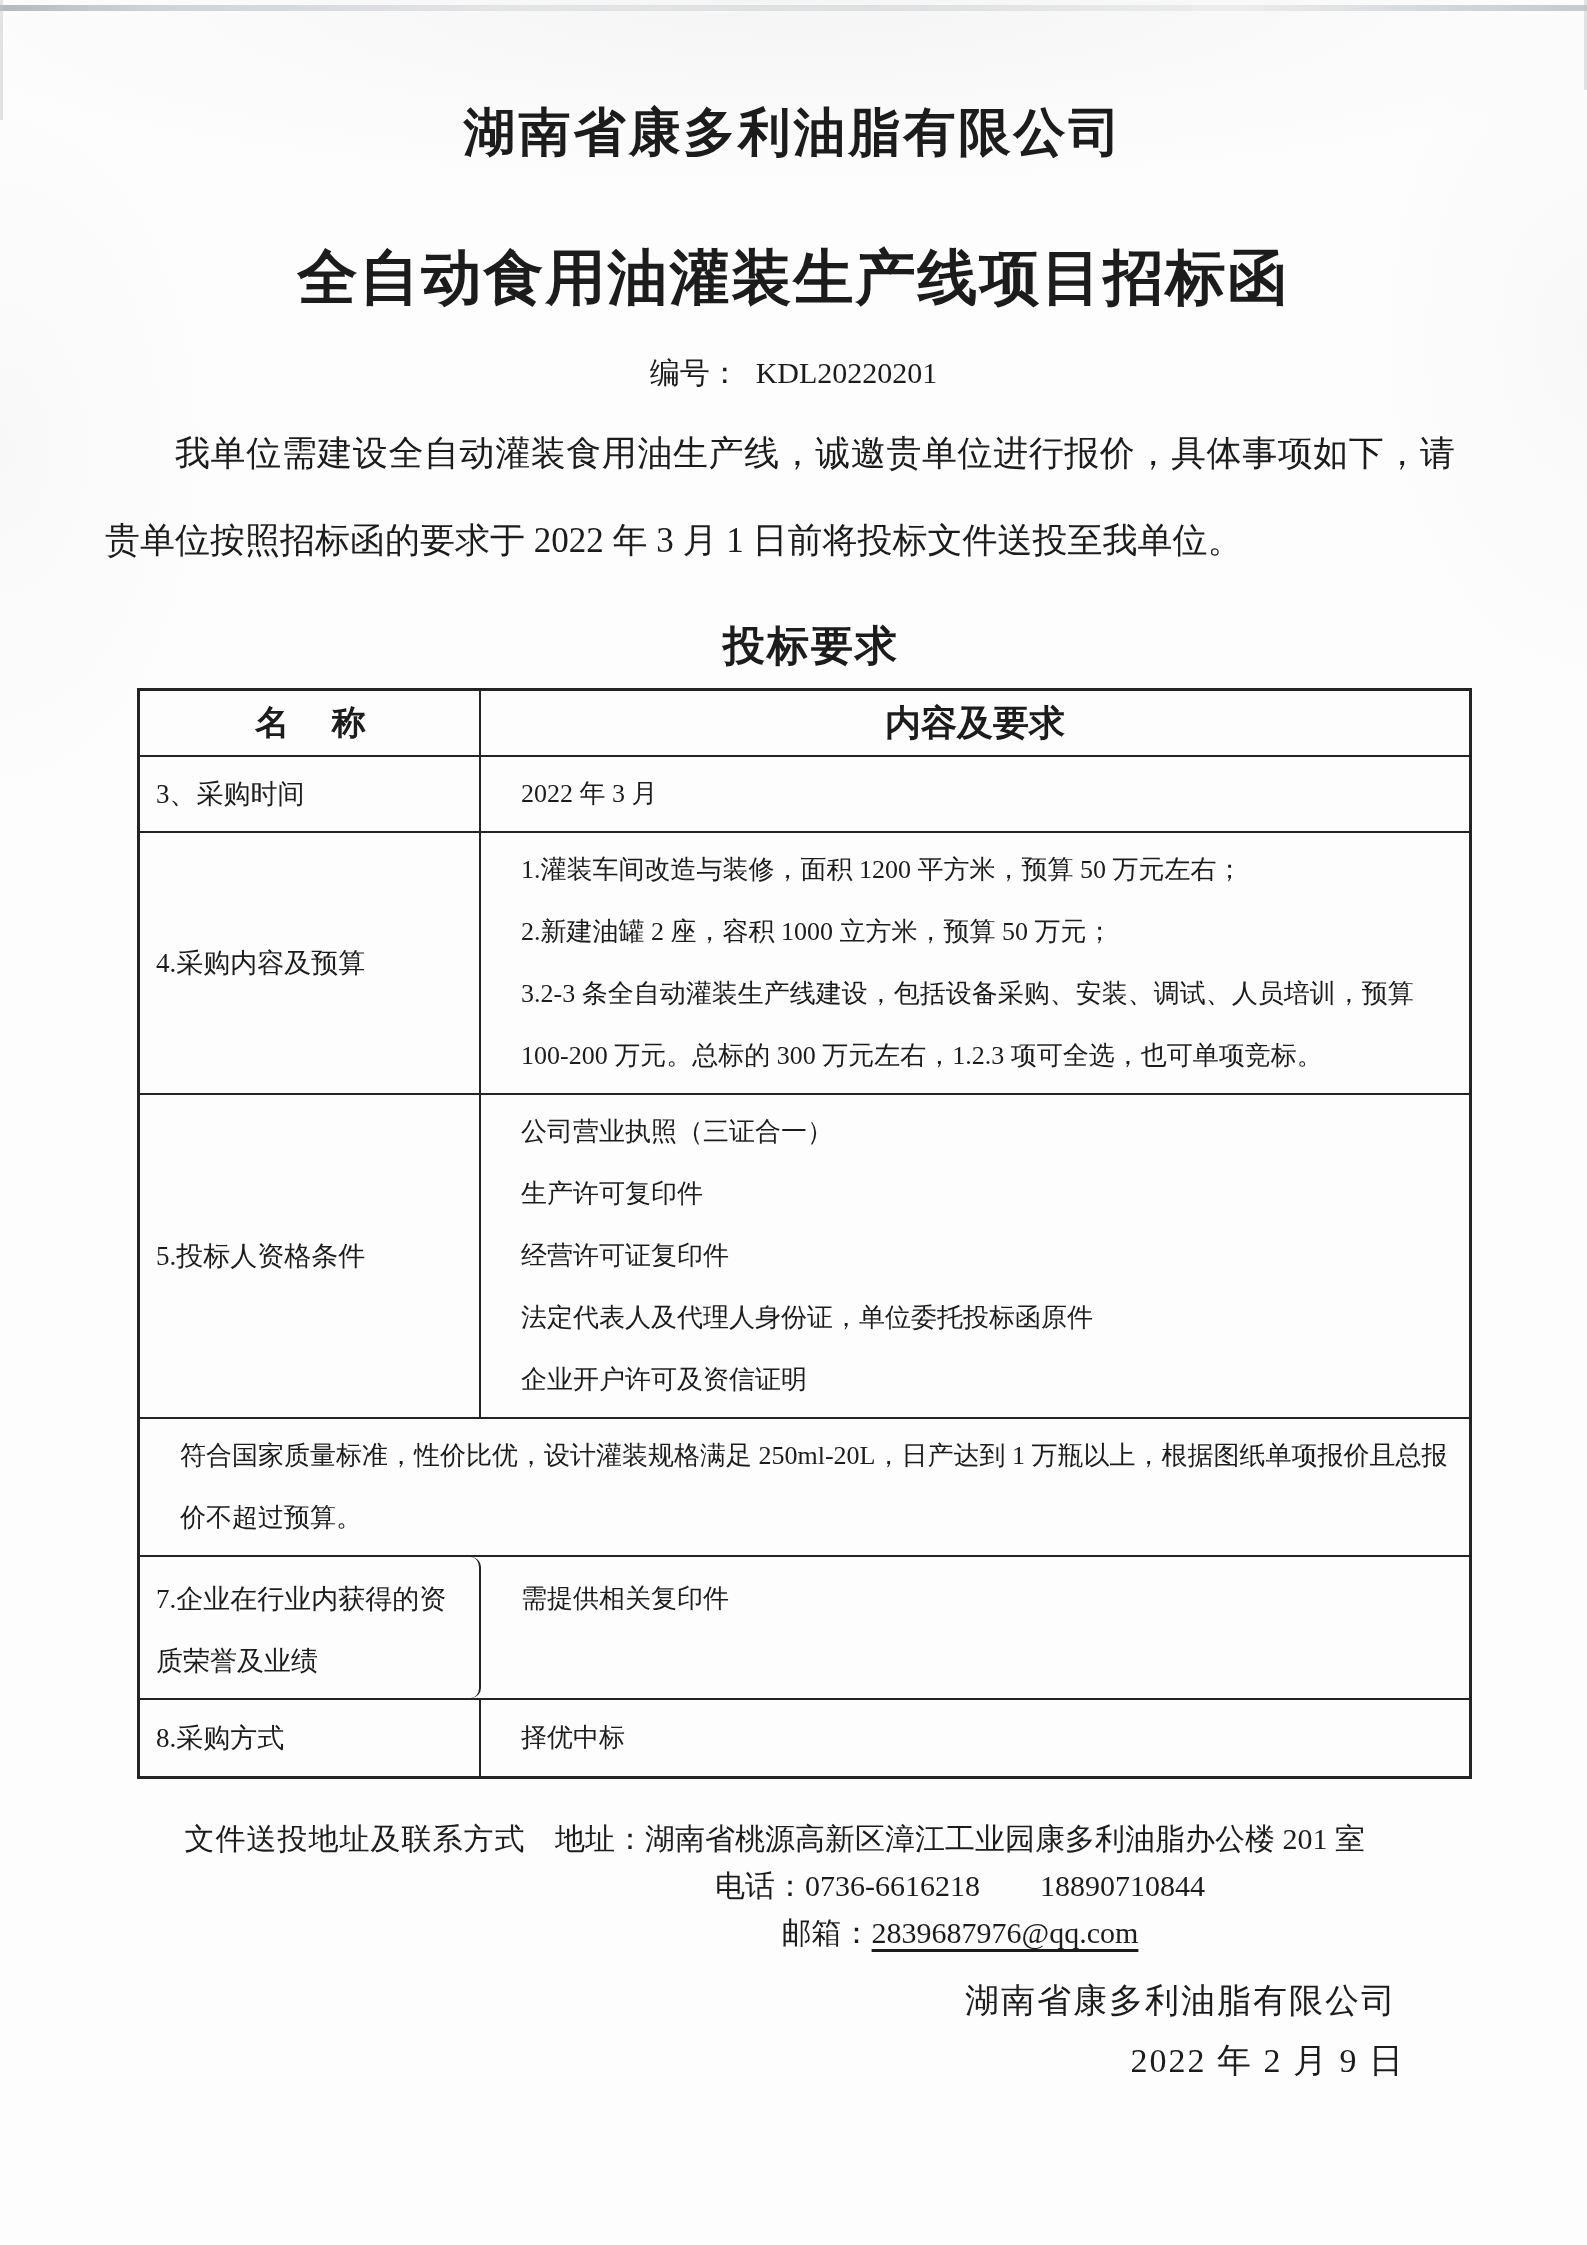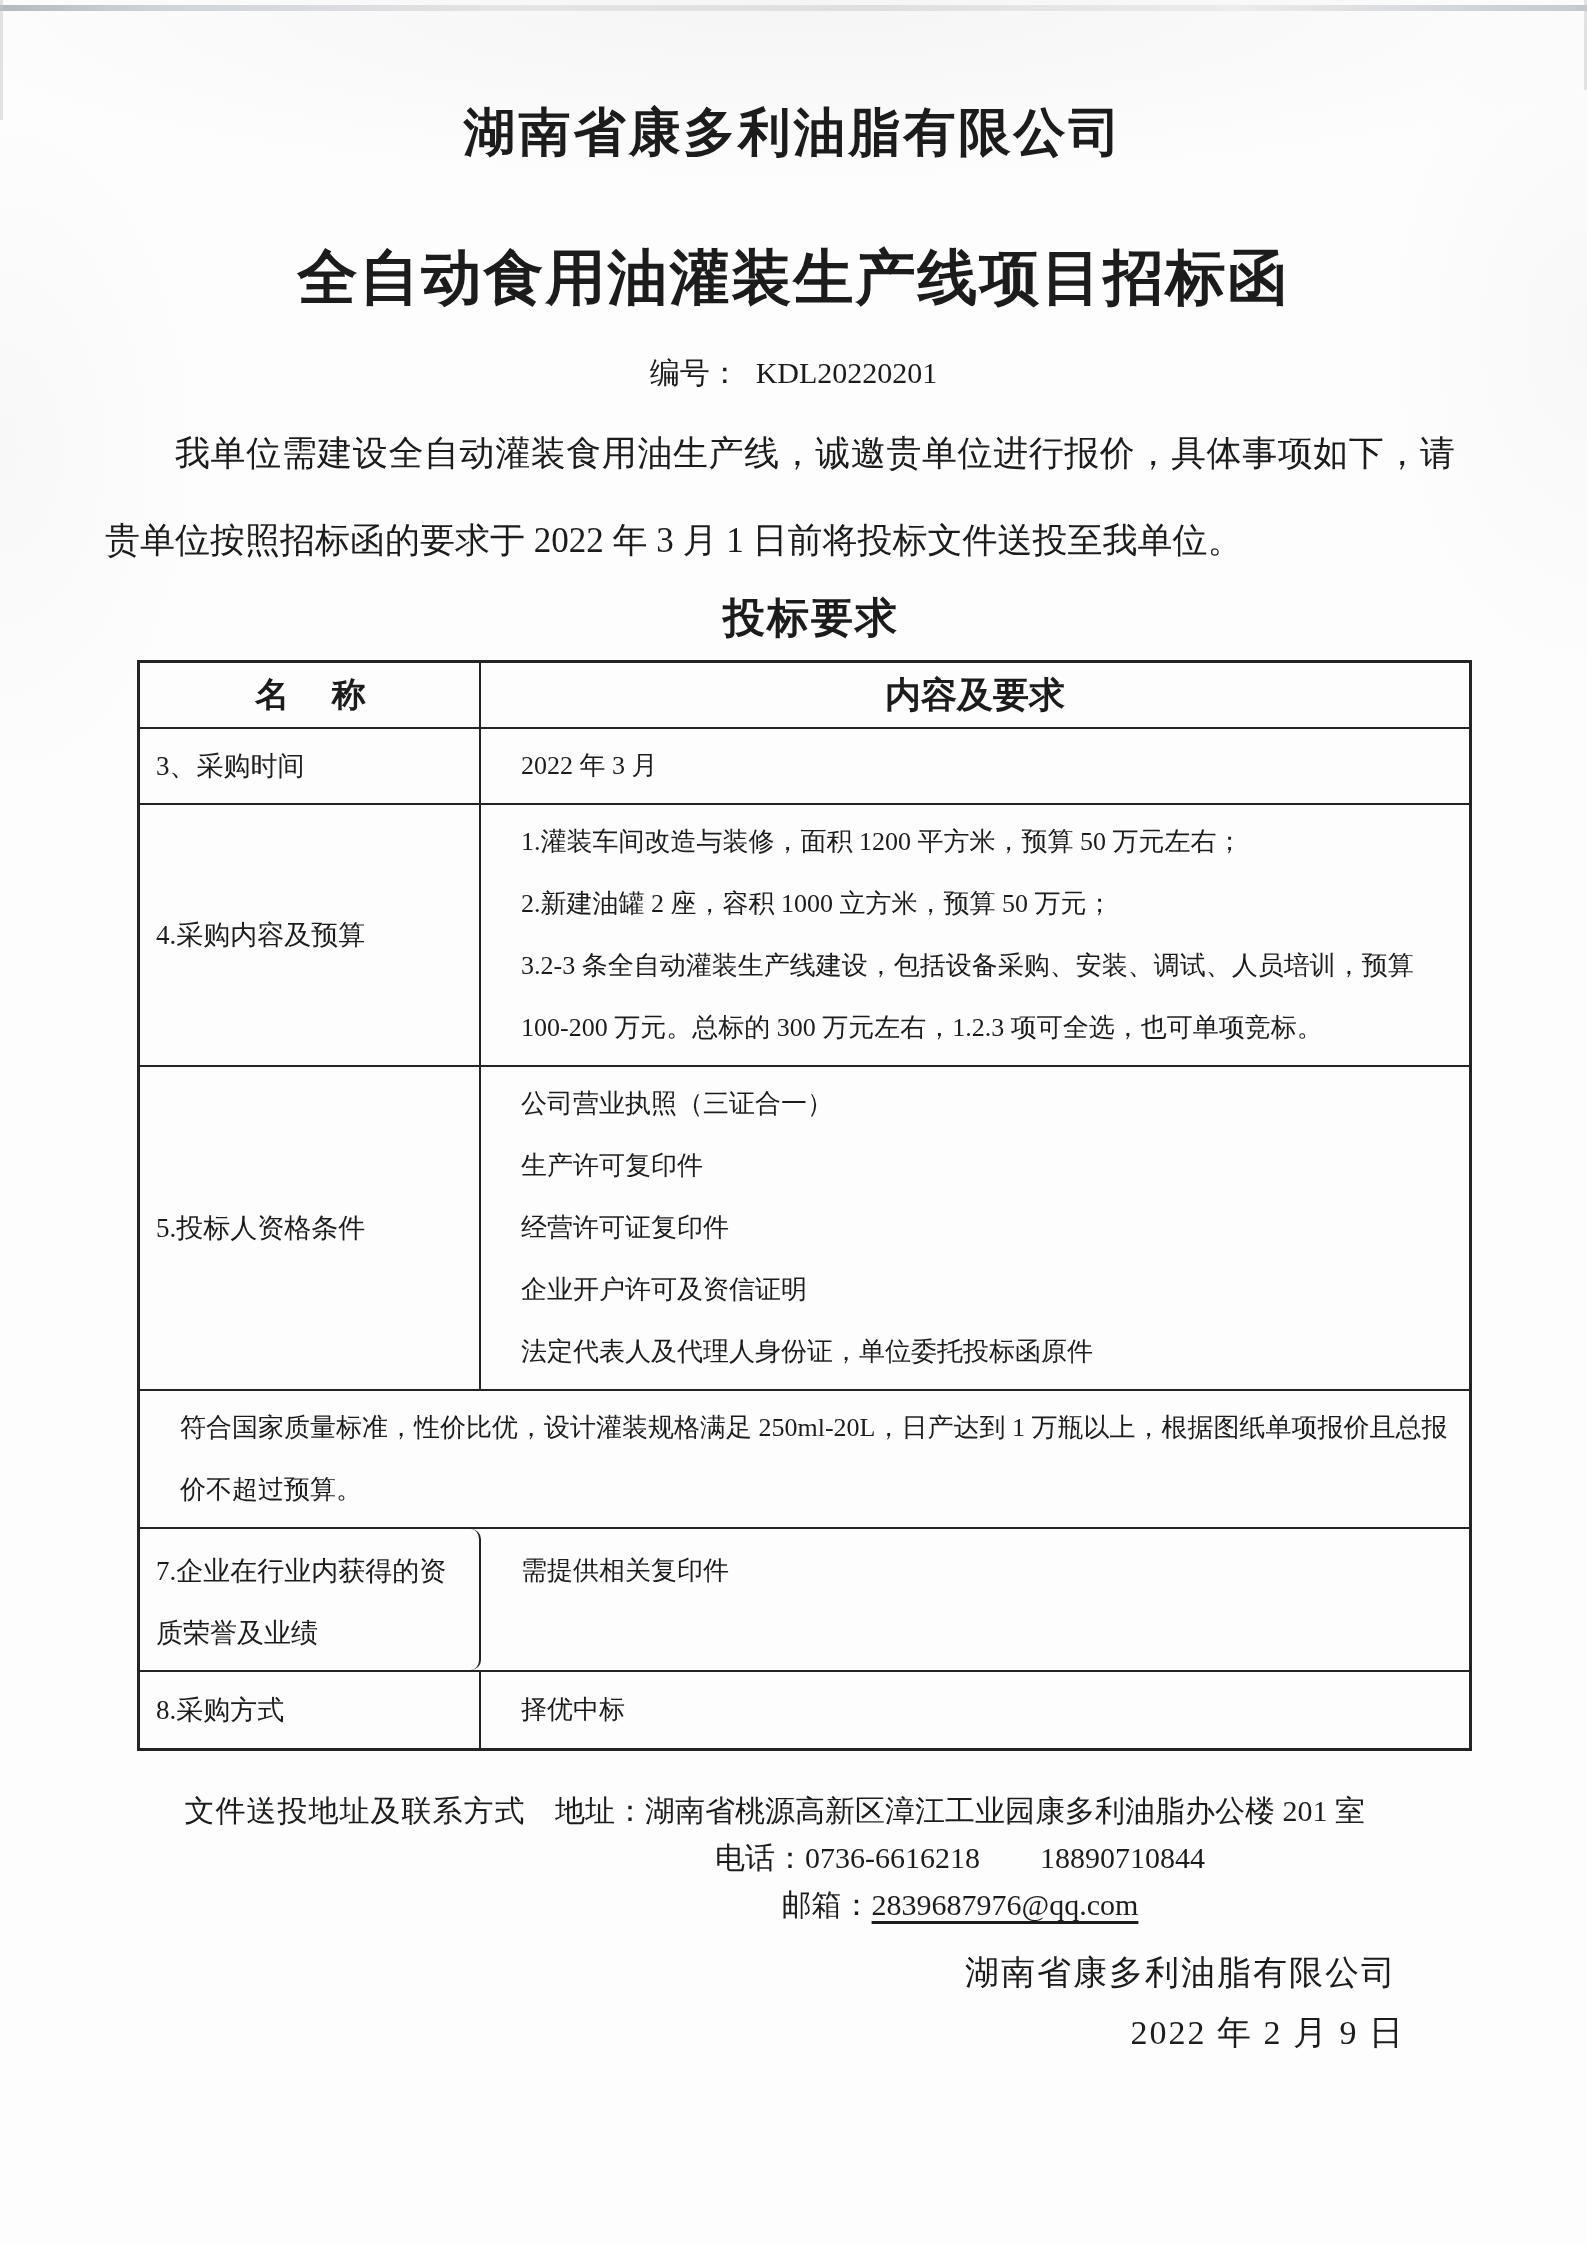--- a/index.html
+++ b/index.html
@@ -40,21 +40,21 @@
   .doc-number .num{ margin-left:16px; }
 
   .intro{
     margin:16px 0 0 105px; width:1350px;
     font-size:35px; line-height:87px;
     text-indent:70px; text-align:justify;
     white-space:pre-wrap;
   }
 
   .section-title{
-    margin-top:6px; text-align:center;
+    margin-top:34px; text-align:center;
     font-size:42px; font-weight:600; letter-spacing:2px;padding-left:35px;
   }
 
   
   .tbl{
     margin-left:137px; margin-top:14px;
     width:1335px;
     border:3px solid #242424;
   }
   .tr{ display:flex; border-top:2px solid #242424; }
@@ -139,22 +139,22 @@
         <p>3.2-3 条全自动灌装生产线建设，包括设备采购、安装、调试、人员培训，预算 100-200 万元。总标的 300 万元左右，1.2.3 项可全选，也可单项竞标。</p>
       </div>
     </div>
 
     <div class="tr r-5">
       <div class="td name">5.投标人资格条件</div>
       <div class="td content">
         <p>公司营业执照（三证合一）</p>
         <p>生产许可复印件</p>
         <p>经营许可证复印件</p>
+        <p>法定代表人及代理人身份证，单位委托投标函原件</p>
         <p>企业开户许可及资信证明</p>
-        <p>法定代表人及代理人身份证，单位委托投标函原件</p>
       </div>
     </div>
 
     <div class="tr r-2l">
       <div class="td content">
         <p>符合国家质量标准，性价比优，设计灌装规格满足 250ml-20L，日产达到 1 万瓶以上，根据图纸单项报价且总报价不超过预算。</p>
       </div>
     </div>
 
     <div class="tr r-2l top-align">

